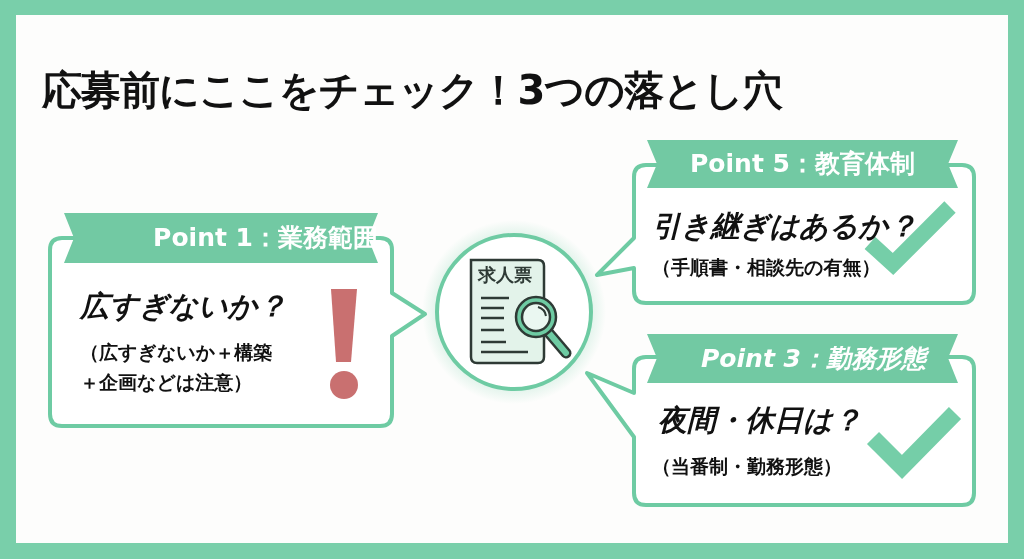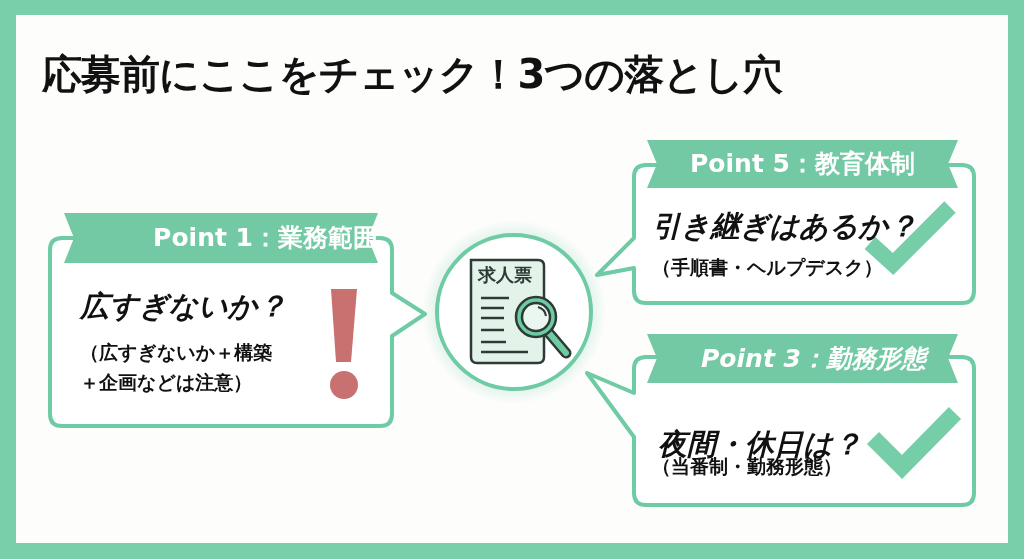--- a/index.html
+++ b/index.html
@@ -7,21 +7,21 @@
       width: 1024px; height: 559px; overflow: hidden;
       background: #79cfaa;
       font-family: "DejaVu Sans", "Liberation Sans", sans-serif;
       position: relative;
     }
     .canvas {
       position: absolute; left: 16px; top: 15px; width: 992px; height: 528px;
       background: #fdfdfc;
     }
     .title {
-      position: absolute; left: 0; top: 50px; width: 824px; text-align: center;
+      position: absolute; left: 0; top: 66px; width: 824px; text-align: center;
       font-size: 40px; font-weight: bold; color: #111; letter-spacing: -1px;
       line-height: 48px;
     }
     svg.art { position: absolute; left: 0; top: 0; width: 1024px; height: 559px; }
     .ribbon-label {
       position: absolute; color: #ffffff; font-weight: bold; font-size: 25px;
       line-height: 48px; text-align: center; white-space: nowrap;
     }
     .headline {
       position: absolute; font-weight: bold; color: #111; font-size: 29px;
@@ -97,17 +97,17 @@
 
 <div class="doc-label">求人票</div>
 
 <div class="ribbon-label" style="left:64px; top:214px; width:314px;text-align:right;">Point 1：業務範囲</div>
 <div class="headline" style="left:80px; top:288px;">広すぎないか？</div>
 <div class="note" style="left:80px; top:338px;">（広すぎないか＋構築</div>
 <div class="note" style="left:80px; top:368px;">＋企画などは注意）</div>
 
 <div class="ribbon-label" style="left:647px; top:140px; width:311px;">Point 5：教育体制</div>
 <div class="headline" style="left:652px; top:208px;">引き継ぎはあるか？</div>
-<div class="note" style="left:652px; top:253px;">（手順書・ヘルプデスク）</div>
+<div class="note" style="left:652px; top:253px;">（手順書・相談先の有無）</div>
 
 <div class="ribbon-label" style="left:658px; top:335px; width:311px;font-style:italic;">Point 3：勤務形態</div>
-<div class="headline" style="left:658px; top:426px;">夜間・休日は？</div>
+<div class="headline" style="left:658px; top:402px;">夜間・休日は？</div>
 <div class="note" style="left:652px; top:452px;">（当番制・勤務形態）</div>
 
 </body></html>

